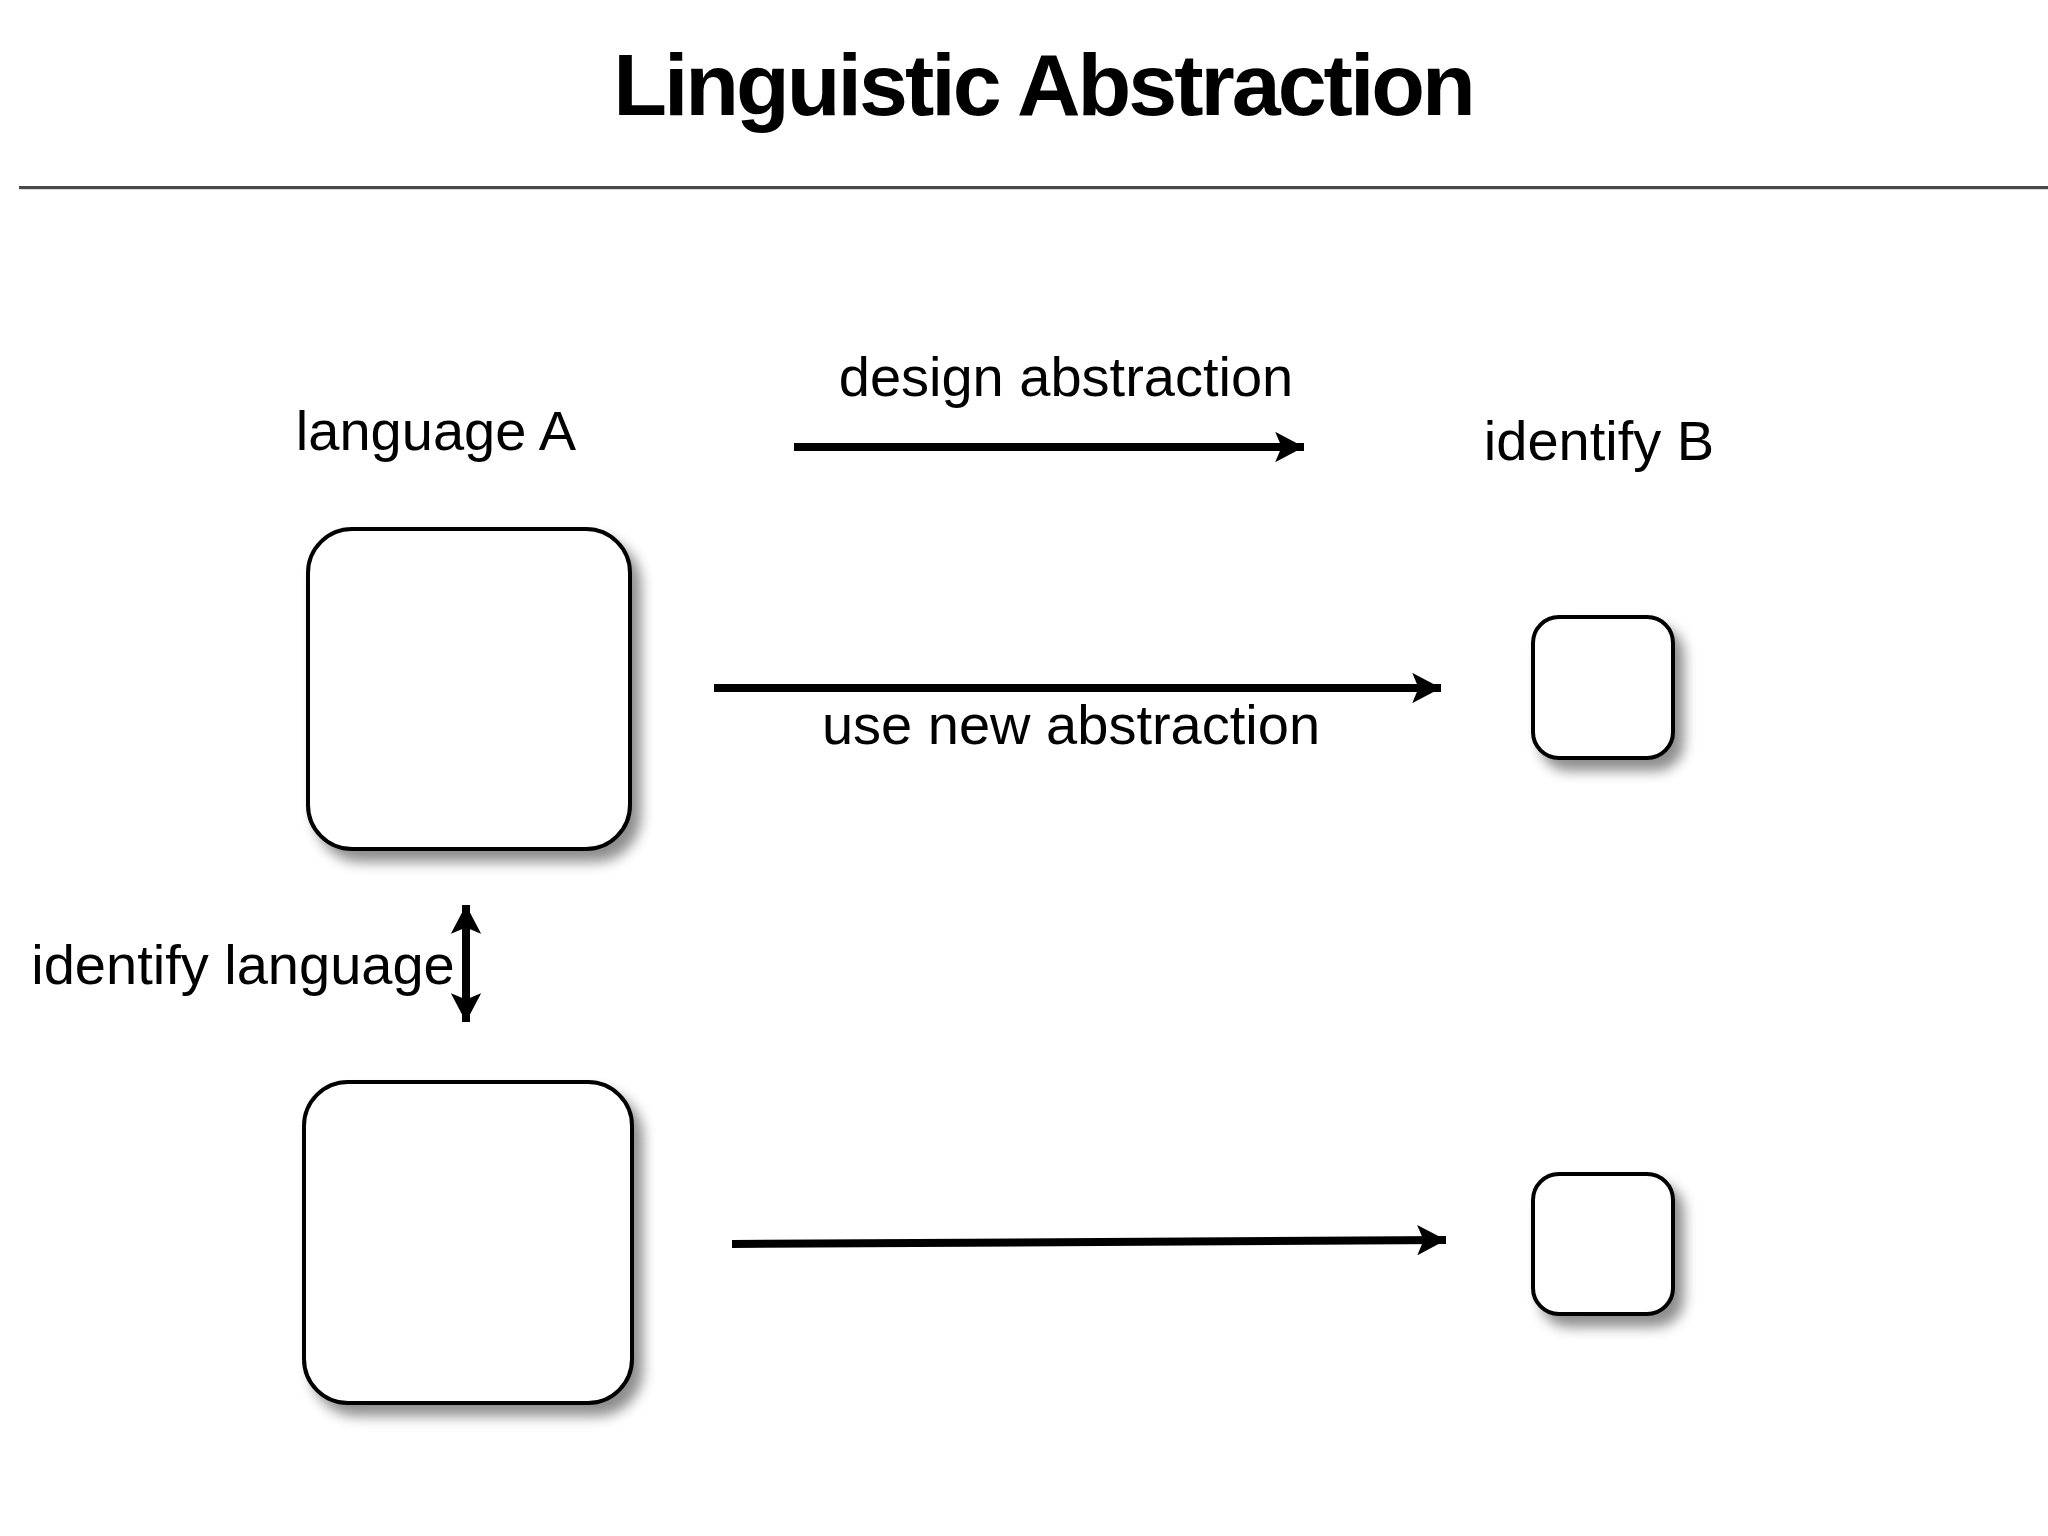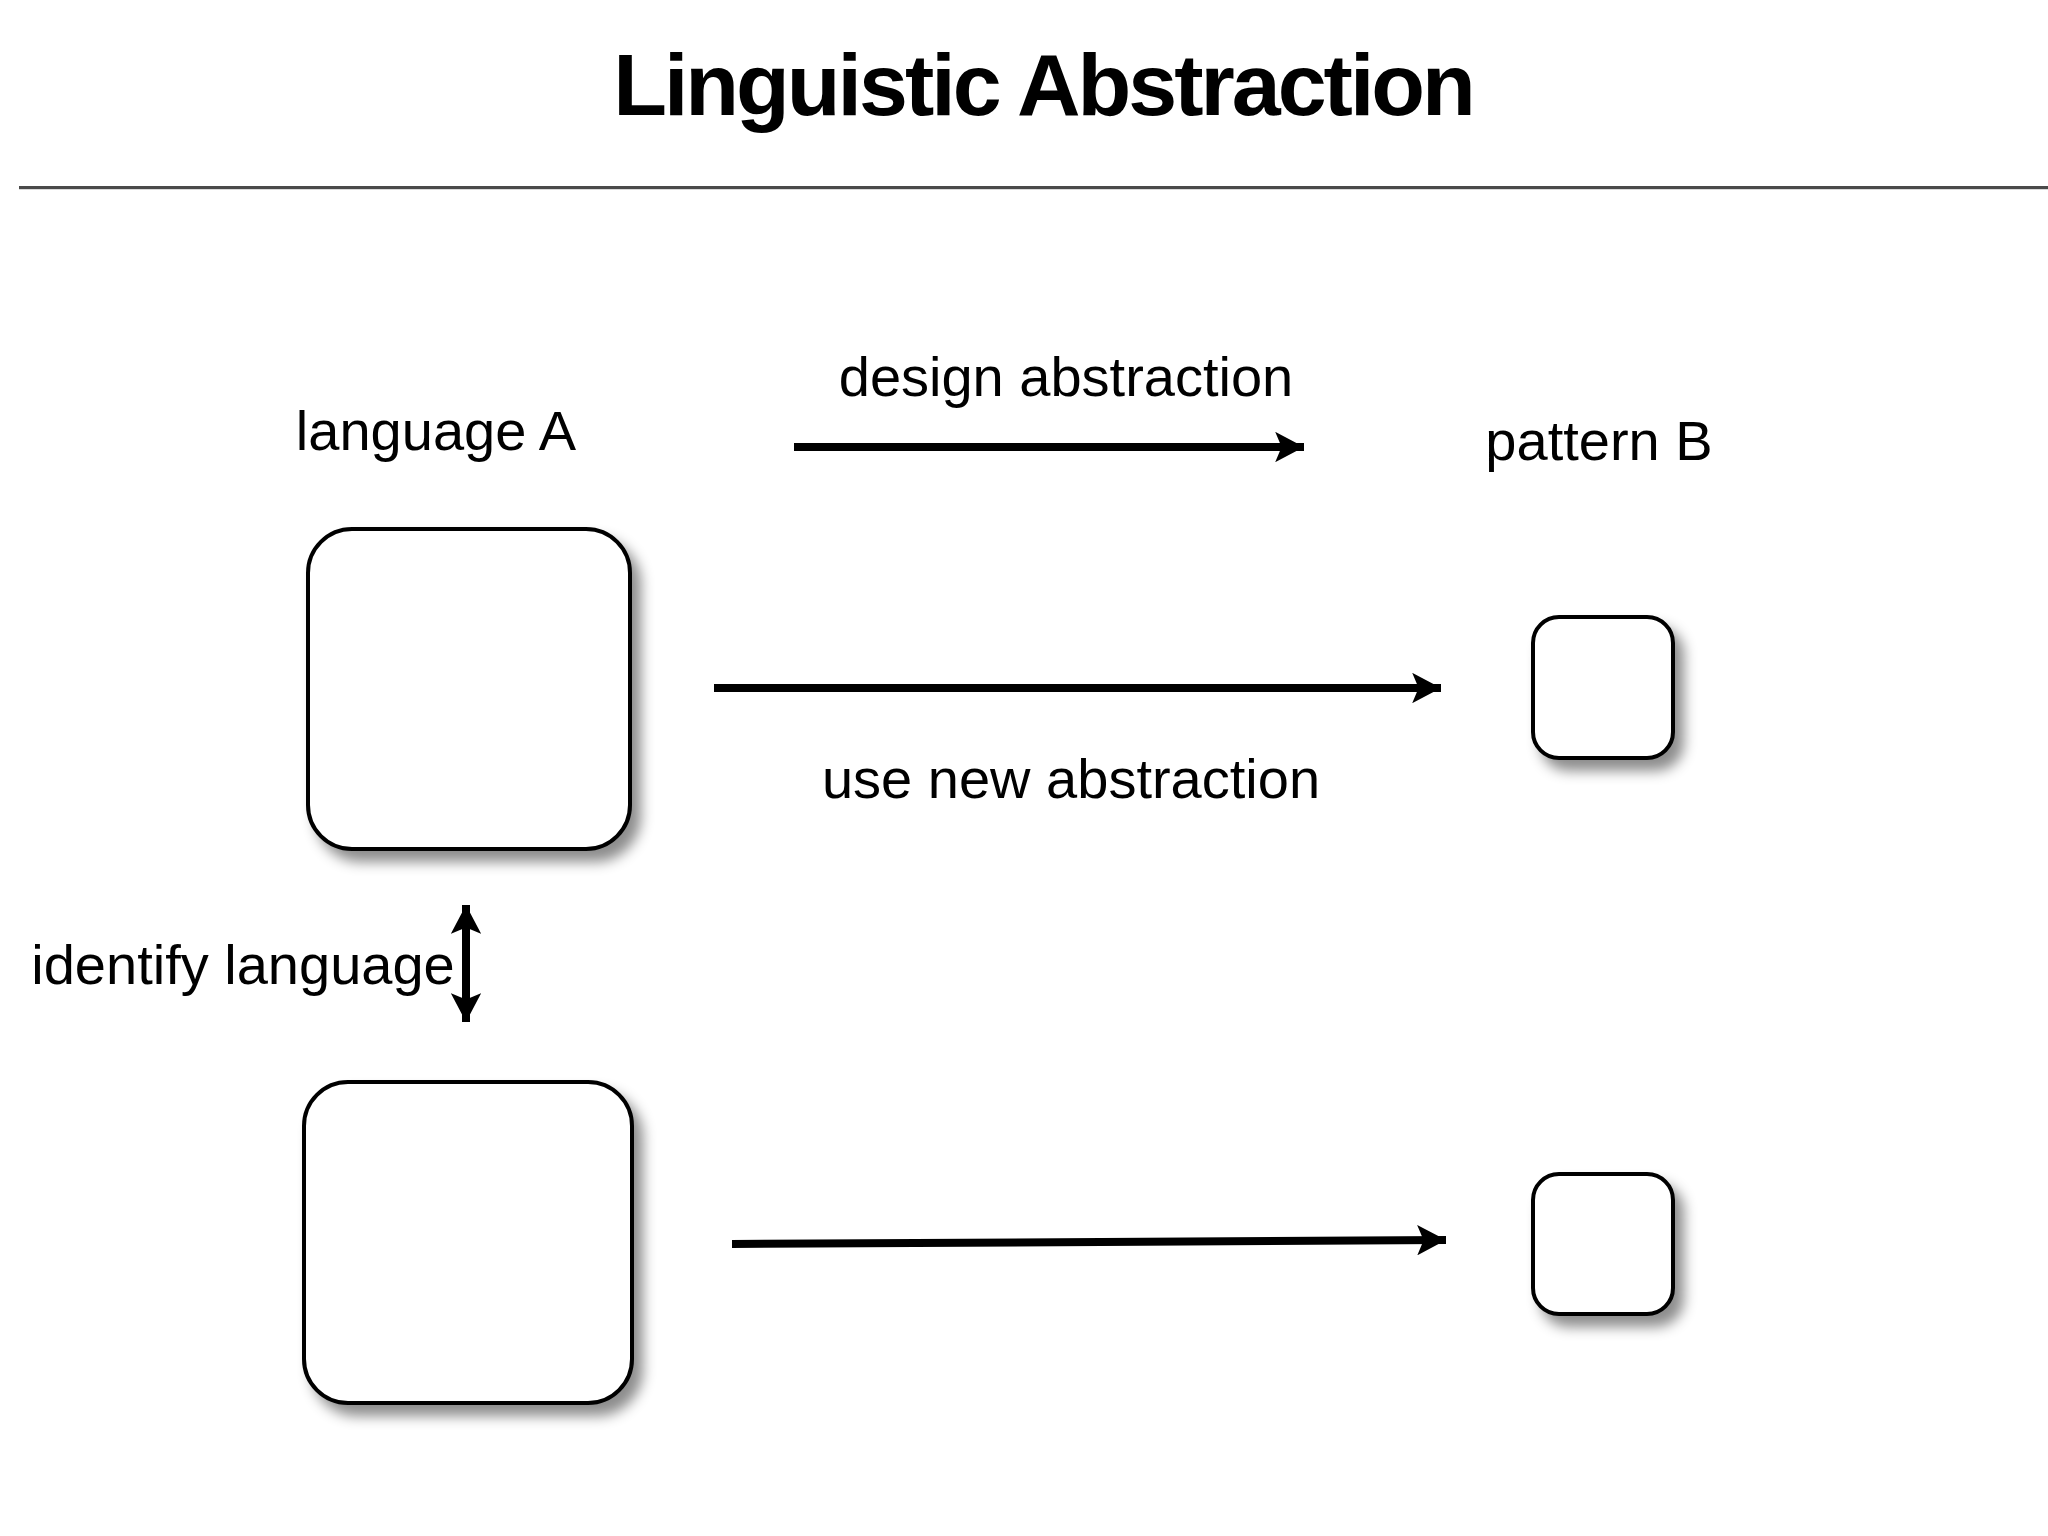--- a/index.html
+++ b/index.html
@@ -45,21 +45,21 @@
     position: absolute;
     transform: translateX(-50%);
     white-space: nowrap;
     font-size: 56px;
     font-weight: 400;
     color: #000000;
   }
   .label-language-a   { left: 417px;  top: 398px; }
   .label-design-abs   { left: 1047px; top: 344px; }
   .label-language-b   { left: 1580px; top: 408px; }
-  .label-use-new-abs  { left: 1052px; top: 746px; }
+  .label-use-new-abs  { left: 1052px; top: 692px; }
   .label-identify-pat { left: 224px;  top: 932px; }
 
   
   .node {
     position: absolute;
     background: #ffffff;
     border: 4px solid #000000;
     box-shadow: 9px 11px 13px rgba(0,0,0,0.45);
   }
   .node-large { border-radius: 46px; }
@@ -91,21 +91,21 @@
 <div class="stage">
 
   <div class="slide-title">Linguistic Abstraction</div>
 
   <div class="title-divider"></div>
 
   <div class="dlabel label-design-abs">design abstraction</div>
 
   <div class="dlabel label-language-a">language A</div>
 
-  <div class="dlabel label-language-b">pattern B</div>
+  <div class="dlabel label-language-b">identify B</div>
 
   <div class="dlabel label-use-new-abs">use new abstraction</div>
 
   <div class="dlabel label-identify-pat">identify language</div>
 
   <div class="node node-large node-a-top"></div>
 
   <div class="node node-large node-a-bottom"></div>
 
   <div class="node node-small node-b-top"></div>

